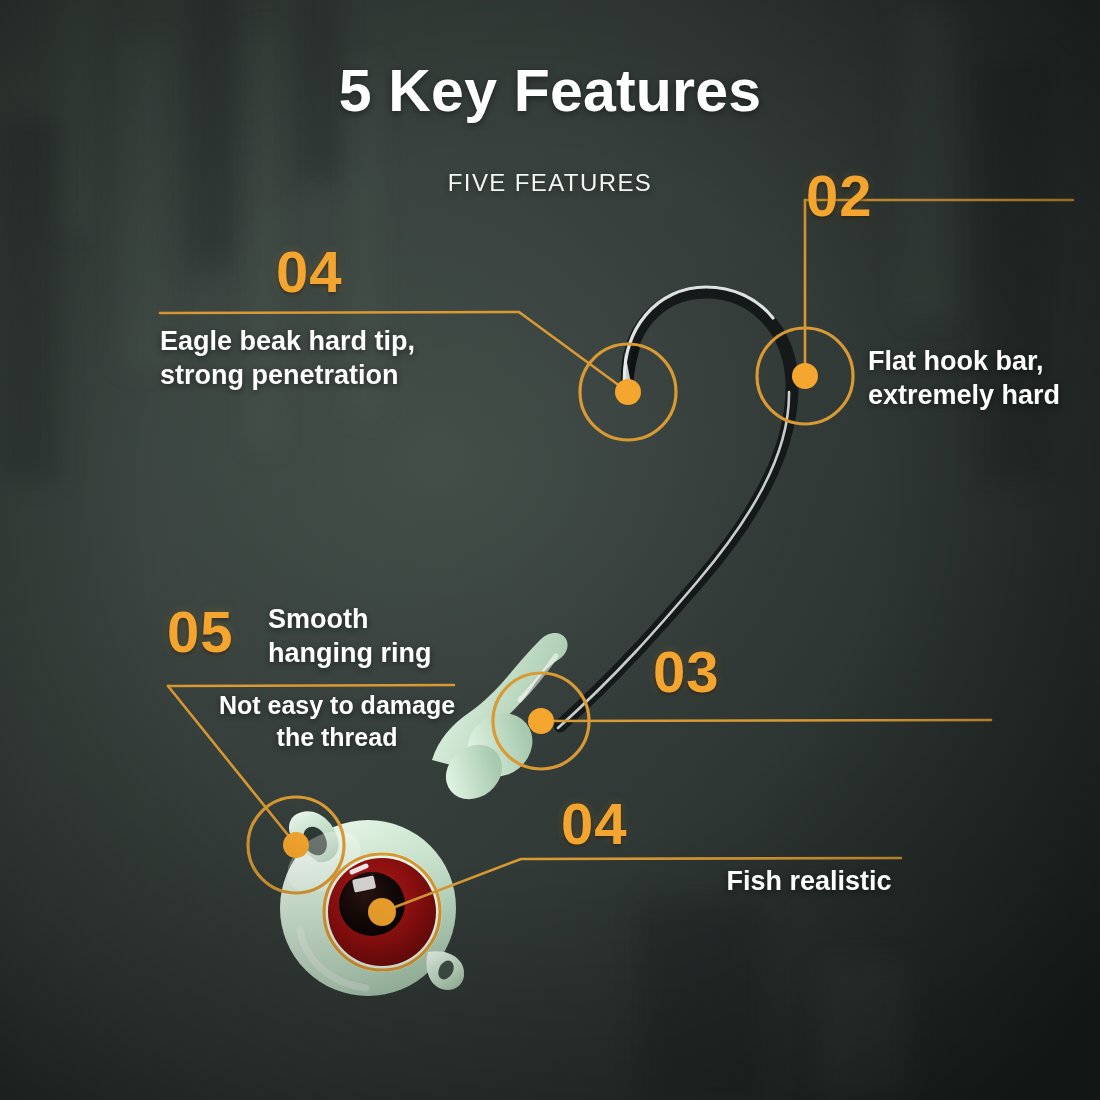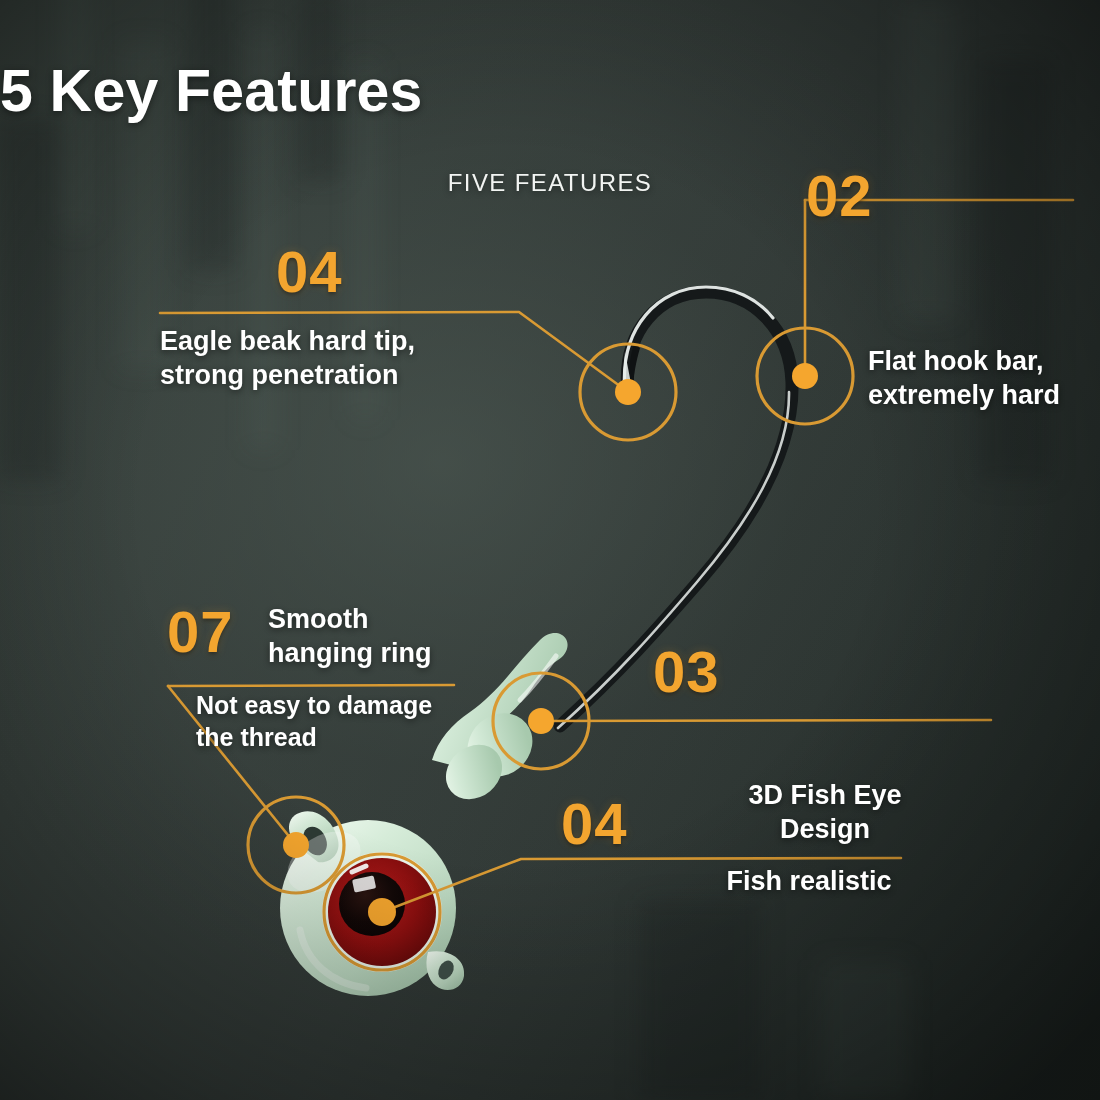--- a/index.html
+++ b/index.html
@@ -29,20 +29,21 @@
   .bgbar.dk { background:rgba(18,24,22,.22); }
   #vignette {
     position:absolute; inset:0;
     background:radial-gradient(ellipse 72% 70% at 46% 46%, rgba(0,0,0,0) 46%, rgba(0,0,0,.30) 82%, rgba(0,0,0,.50) 100%);
     pointer-events:none;
   }
 
   
   #title {
     position:absolute; left:0; top:57px; width:1100px;
+    text-align:center;
     font-size:59px; font-weight:bold; color:#ffffff;
     letter-spacing:.2px;
     text-shadow:0 2px 7px rgba(0,0,0,.45);
   }
   #subtitle {
     position:absolute; left:0; top:169px; width:1100px;
     text-align:center;
     font-size:24px; font-weight:400; color:#f2f4f2;
     letter-spacing:1.4px;
     text-shadow:0 2px 6px rgba(0,0,0,.42);
@@ -203,23 +204,21 @@
   <div class="ctext" style="left:160px; top:324px; width:400px;">Eagle beak hard tip,
 strong penetration</div>
 
   <div class="num" style="left:806px; top:126px;margin-top:36px;">02</div>
   <div class="ctext" style="left:868px; top:344px; width:260px;">Flat hook bar,
 extremely hard</div>
 
   <div class="num" style="left:653px; top:638px;">03</div>
 
   <div class="num" style="left:561px; top:790px;">04</div>
-  <div class="ctext" style="left:700px; top:778px; width:250px; text-align:center;">3D Fish Eye
-Design</div>
   <div class="ctext" style="left:664px; top:864px; width:290px; text-align:center;">Fish realistic</div>
 
-  <div class="num" style="left:167px; top:598px;">07</div>
+  <div class="num" style="left:167px; top:598px;">05</div>
   <div class="ctext" style="left:268px; top:602px; width:250px;">Smooth
 hanging ring</div>
-  <div class="ctext sm" style="left:196px; top:690px; width:264px; text-align:left;">Not easy to damage
+  <div class="ctext sm" style="left:205px; top:690px; width:264px; text-align:center;">Not easy to damage
 the thread</div>
 
 </div>
 
 </body></html>

